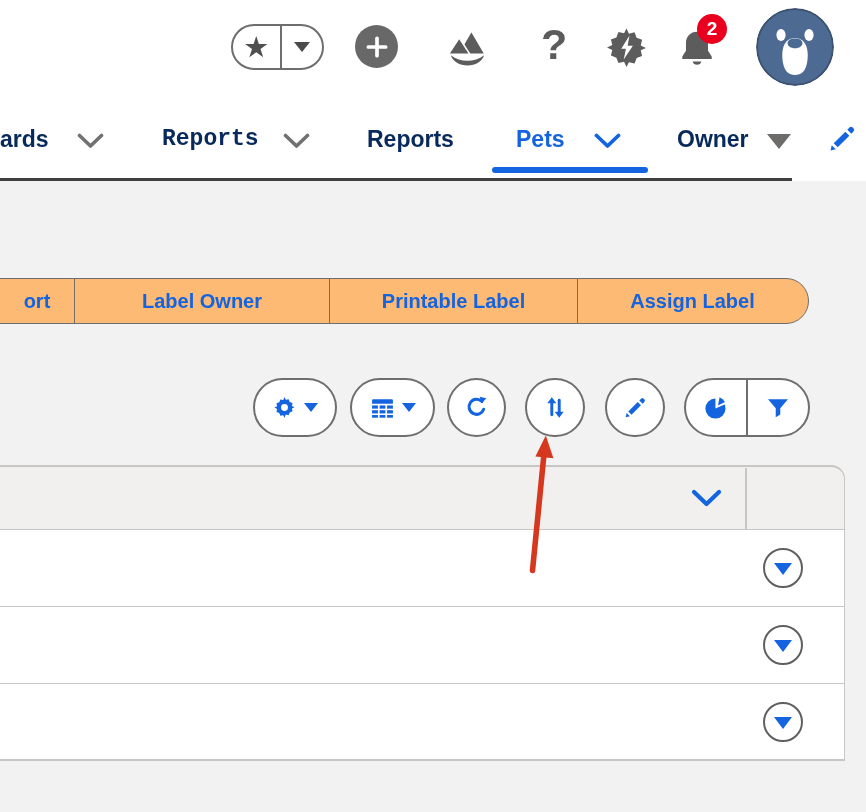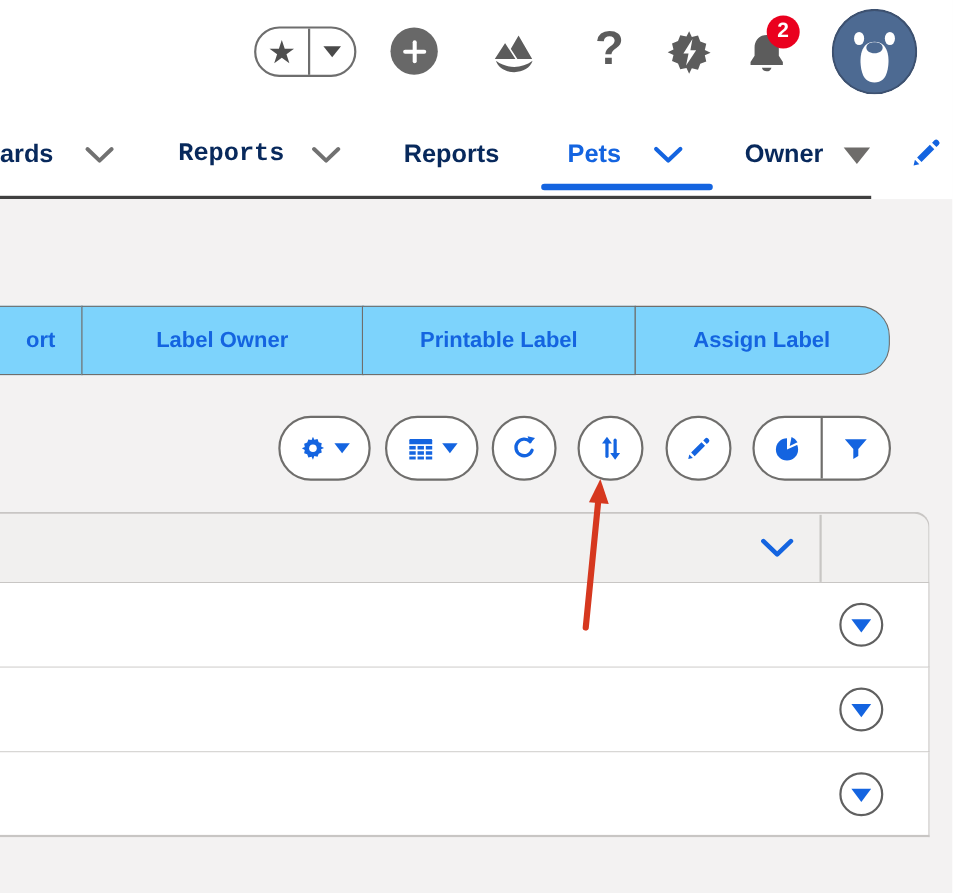--- a/index.html
+++ b/index.html
@@ -46,21 +46,21 @@
   .more-tri{position:absolute;left:767px;top:34px;width:0;height:0;
     border-left:12px solid transparent;border-right:12px solid transparent;border-top:15px solid #6e6c6a;}
   .nav-pencil{position:absolute;left:826px;top:23px;width:32px;height:32px;}
 
   
   .content-bg{position:absolute;left:0;top:181px;width:866px;height:631px;background:#f3f2f2;}
 
   
   .btn-group{position:absolute;left:0;top:278px;height:55px;display:flex;}
   .lbtn{
-    box-sizing:border-box;height:63px;background:#7dd3fc;border:1.5px solid #6f6e6c;
+    box-sizing:border-box;height:46px;background:#fdba74;border:1.5px solid #6f6e6c;
     display:flex;align-items:center;justify-content:center;
     font-size:20px;font-weight:700;color:#1464e0;margin-left:-1.5px;
   }
   .lbtn.first{width:75px;border-left:none;margin-left:0;}
   .lbtn.b2{width:257px;}
   .lbtn.b3{width:249px;}
   .lbtn.last{width:232px;border-radius:0 28px 28px 0;}
 
   
   .tb{position:absolute;top:378px;height:59px;background:#fff;border:2px solid #6f6e6c;

